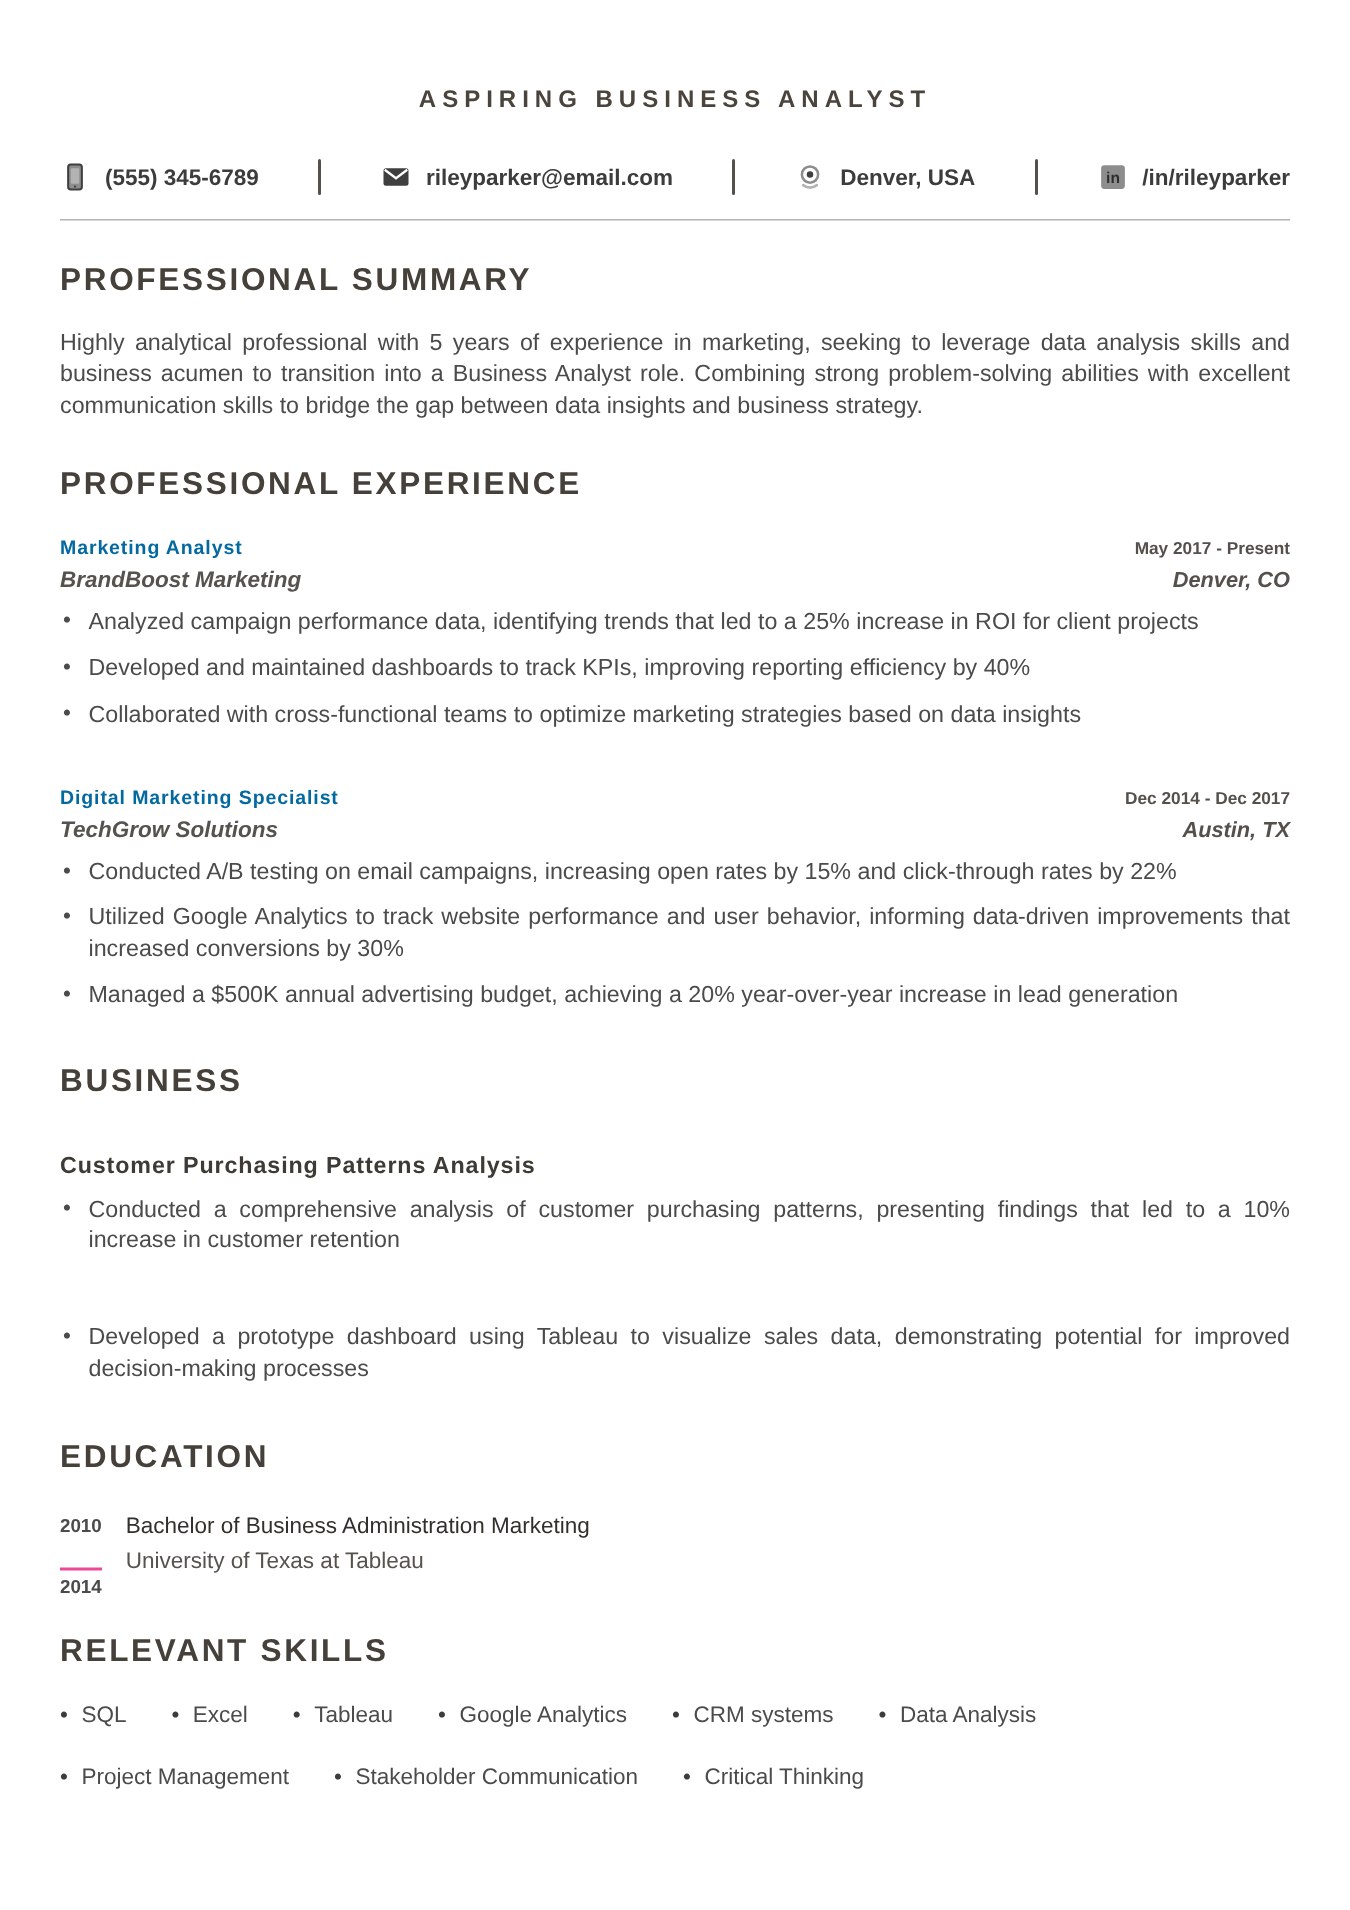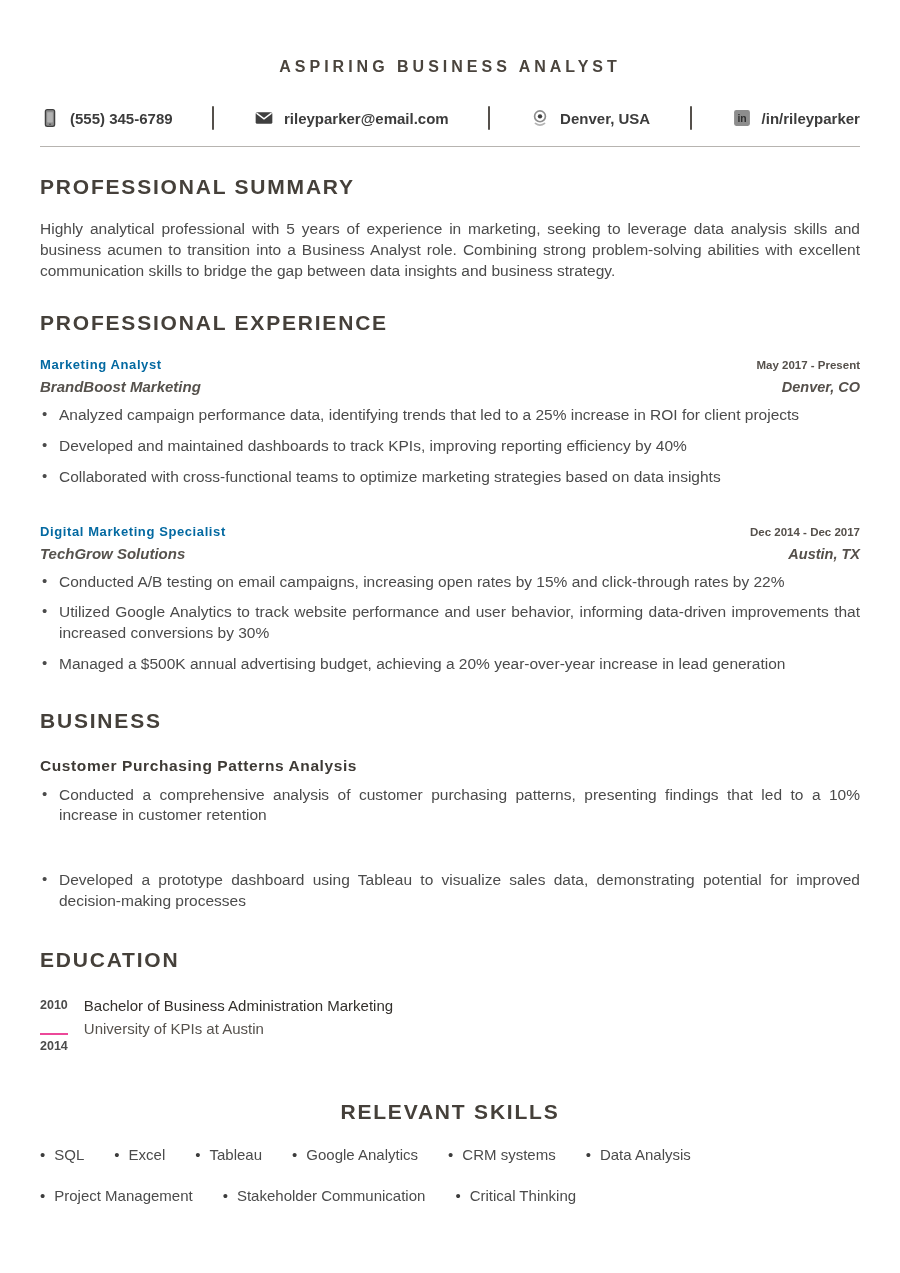--- a/index.html
+++ b/index.html
@@ -62,21 +62,21 @@
   .section-heading {
     font-size: 21px;
     font-weight: 700;
     letter-spacing: 1.8px;
     color: #45403a;
   }
   .mt-summary   { margin-top: 28px; }
   .mt-exp       { margin-top: 30px; }
   .mt-projects  { margin-top: 34px; }
   .mt-education { margin-top: 36px; }
-  .mt-skills    { margin-top: 44px; text-align: center; }
+  .mt-skills    { margin-top: 21px; }
   .summary-text {
     margin-top: 20px;
     font-size: 15.5px;
     line-height: 1.34;
     text-align: justify;
     color: #4b4b4b;
   }
   
   .job { margin-top: 22px; }
   .job + .job { margin-top: 36px; }
@@ -124,21 +124,21 @@
   }
   ul.bullets li::before {
     content: "\2022";
     position: absolute;
     left: 2px;
     top: -1px;
     font-size: 15px;
     color: #4b4b4b;
   }
   
-  .project { margin-top: 24px; }
+  .project { margin-top: 36px; }
   .project + .project { margin-top: 44px; }
   .project-title {
     font-size: 15.5px;
     font-weight: 700;
     letter-spacing: 0.6px;
     color: #3e3a35;
   }
   
   .edu-item { margin-top: 24px; display: flex; gap: 16px; }
   .edu-years {
@@ -303,21 +303,21 @@
 <section>
   <h2 class="section-heading mt-education">EDUCATION</h2>
   <div id="education-list">
   <div class="edu-item">
     <div class="edu-years">
       <span class="year-start">2010</span>
       <span class="year-end">2014</span>
     </div>
     <div>
       <div class="edu-degree">Bachelor of Business Administration Marketing</div>
-      <div class="edu-school">University of KPIs at Austin</div>
+      <div class="edu-school">University of Texas at Tableau</div>
     </div>
   </div>
 </div>
 </section>
 
 <section>
   <h2 class="section-heading mt-skills">RELEVANT SKILLS</h2>
   <ul class="skills-list" id="skills-list">
       <li>SQL</li>
       <li>Excel</li>

